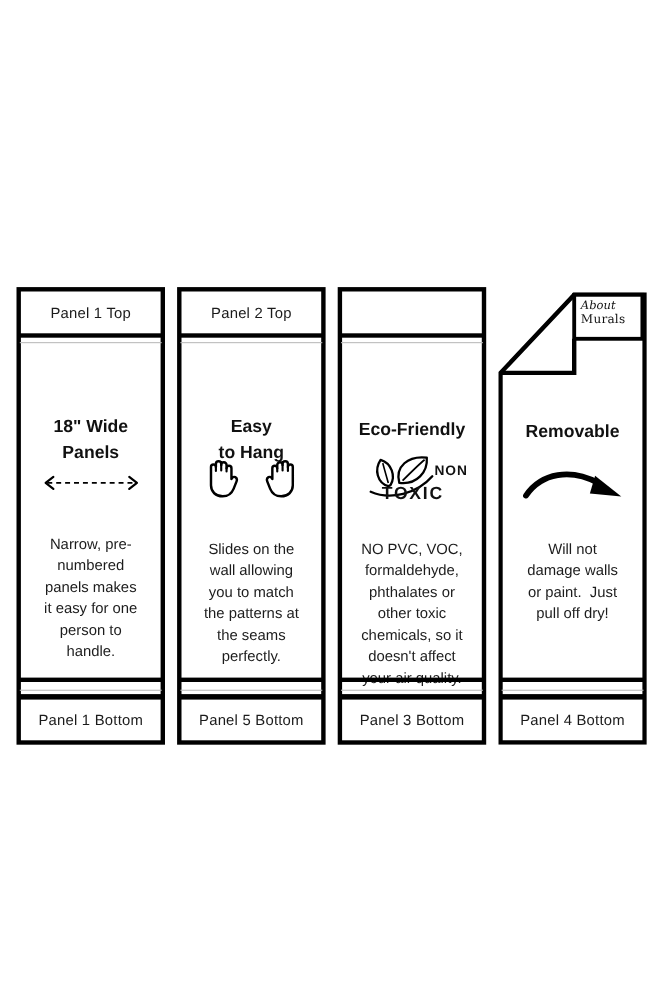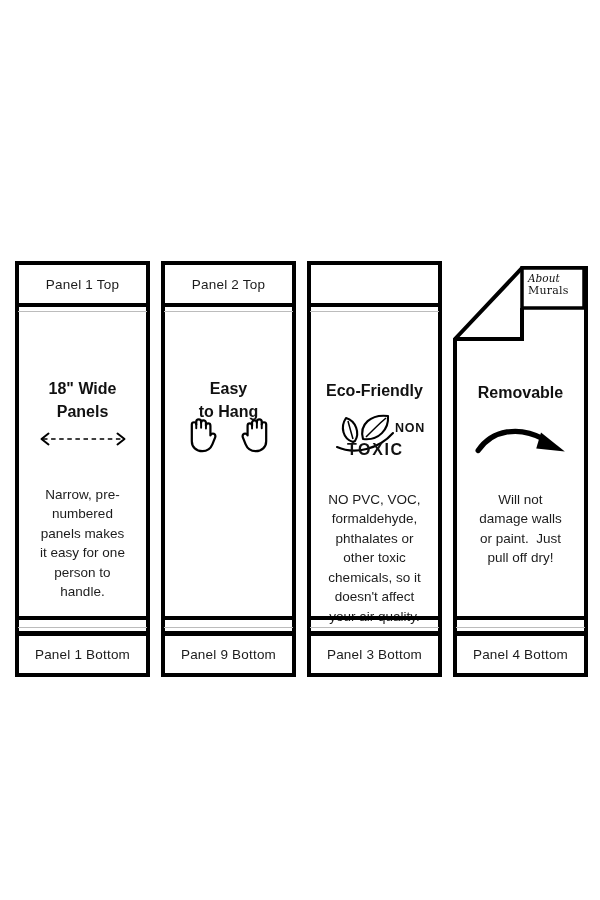--- a/index.html
+++ b/index.html
@@ -127,25 +127,31 @@
       <svg width="31" height="42" viewBox="0 0 32 40">
         <path d="M6 25 V11.2 A2.3 2.3 0 0 1 10.6 11.2 L10.6 8.4 A2.5 2.5 0 0 1 15.6 8.4 L15.6 9.4 A2.5 2.5 0 0 1 20.6 9.4 L20.6 12.4 A2.3 2.3 0 0 1 25.2 12.4 V22.5 C25.8 20.9 27.4 20.1 28.8 20.8 C30.3 21.6 30.6 23.2 30 24.8 L27.2 31.8 C25.4 36.2 21.5 38.8 16.9 38.8 C10.5 38.8 6 34.5 6 28.5 Z" fill="#fff" stroke="#000" stroke-width="2.3" stroke-linejoin="round" stroke-linecap="round"></path>
         <path d="M10.6 11.2 V15 M15.6 9.4 V14.6 M20.6 12.4 V15.4" stroke="#000" stroke-width="2" fill="none" stroke-linecap="round"></path>
       </svg>
       <svg class="hand-mirror" width="31" height="42" viewBox="0 0 32 40">
         <path d="M6 25 V11.2 A2.3 2.3 0 0 1 10.6 11.2 L10.6 8.4 A2.5 2.5 0 0 1 15.6 8.4 L15.6 9.4 A2.5 2.5 0 0 1 20.6 9.4 L20.6 12.4 A2.3 2.3 0 0 1 25.2 12.4 V22.5 C25.8 20.9 27.4 20.1 28.8 20.8 C30.3 21.6 30.6 23.2 30 24.8 L27.2 31.8 C25.4 36.2 21.5 38.8 16.9 38.8 C10.5 38.8 6 34.5 6 28.5 Z" fill="#fff" stroke="#000" stroke-width="2.3" stroke-linejoin="round" stroke-linecap="round"></path>
         <path d="M10.6 11.2 V15 M15.6 9.4 V14.6 M20.6 12.4 V15.4" stroke="#000" stroke-width="2" fill="none" stroke-linecap="round"></path>
       </svg>
     </div>
 
-
-    <div class="sep sep2"></div>
-    <div class="hairline h2"></div>
-    <div class="sep sep3"></div>
-    <div class="bottom-label">Panel 9 Bottom</div>
+    <p class="para">Slides on the
+wall allowing
+you to match
+the patterns at
+the seams
+perfectly.</p>
+
+    <div class="sep sep2"></div>
+    <div class="hairline h2"></div>
+    <div class="sep sep3"></div>
+    <div class="bottom-label">Panel 5 Bottom</div>
   </section>
 
   <section class="panel bordered p3">
     <div class="sep sep1"></div>
     <div class="hairline h1"></div>
 
     <h2 class="title">Eco-Friendly</h2>
 
     <div class="iconwrap eco">
       <svg width="64" height="44" viewBox="0 0 64 44">

